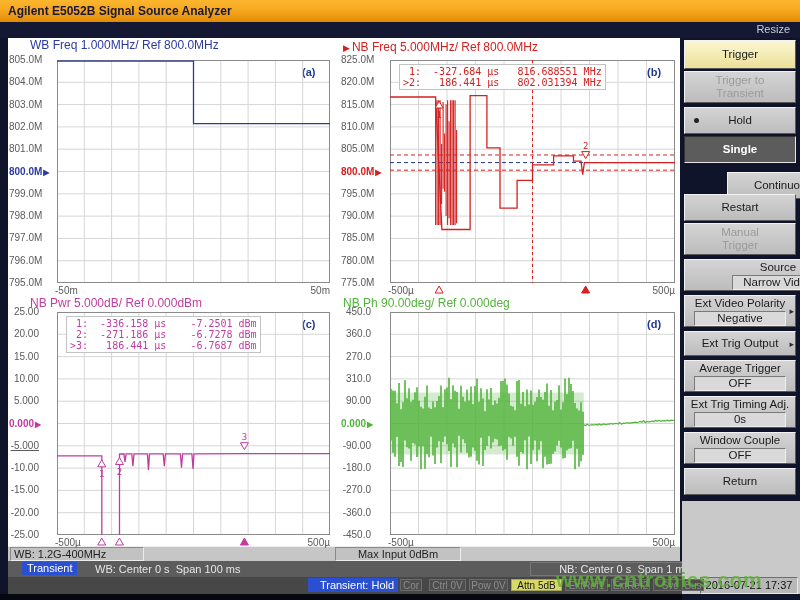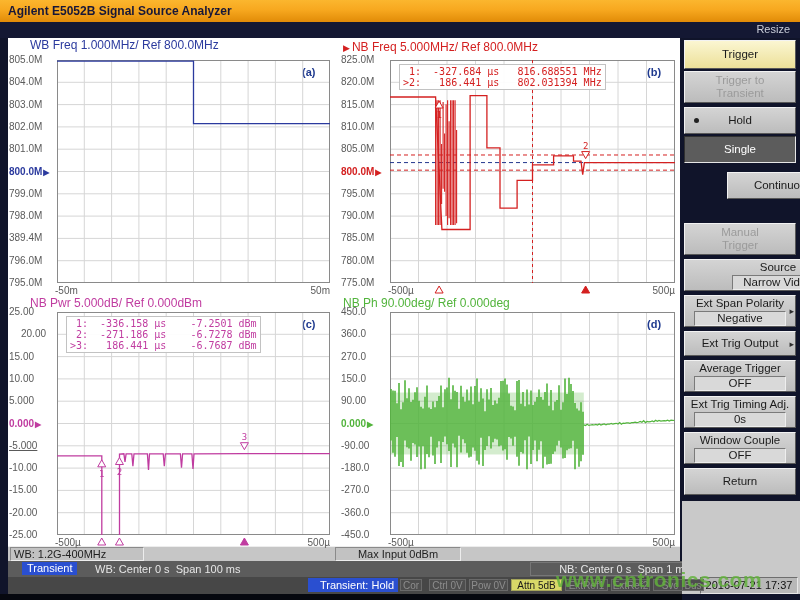--- a/index.html
+++ b/index.html
@@ -8,35 +8,35 @@
   
   #titlebar{position:absolute;left:0;top:0;width:800px;height:22px;
     background:linear-gradient(180deg,#fbb62e 0%,#f7a81f 45%,#e18b07 100%);
     color:#171738;font-size:12px;font-weight:bold;line-height:22px;padding-left:8px;box-sizing:border-box;}
   #resizebar{position:absolute;left:0;top:22px;width:800px;height:16px;background:#141833;}
   #resize-label{position:absolute;right:10px;top:1px;color:#c9cdd9;font-size:11px;}
   
   #panel{position:absolute;left:8px;top:38px;width:672px;height:508px;background:#ffffff;}
   .chart-title{position:absolute;font-size:12px;white-space:pre;}
   .tr-arrow{font-size:9px;margin-right:2px;}
-  .ytick{position:absolute;width:30px;font-size:10px;color:#5a5a5a;white-space:nowrap;}
+  .ytick{position:absolute;width:30px;font-size:10px;color:#5a5a5a;text-align:right;white-space:nowrap;}
   .ytick.ref{font-weight:bold;}
   .ytick .refarr{font-size:8px;margin-left:1px;}
   .xtick{position:absolute;font-size:10px;color:#5a5a5a;white-space:nowrap;}
   .plot-letter{position:absolute;font-size:11px;font-weight:bold;color:#1f3a8f;background:#fff;padding:0 2px;}
   .readout{position:absolute;font-family:"DejaVu Sans Mono",monospace;font-size:10px;line-height:11px;
     white-space:pre;background:rgba(255,255,255,0.92);border:1px solid #c2c2c2;padding:1px 3px;z-index:5;}
   svg.plot{position:absolute;overflow:hidden;}
   
   #sidebar{position:absolute;left:682px;top:38px;width:118px;height:562px;background:#10142a;}
   .sbtn{position:absolute;left:2px;width:110px;background:linear-gradient(180deg,#d4d4d4,#bcbcbc);
     border:1px solid;border-color:#f2f2f2 #585858 #585858 #f2f2f2;color:#1b1b1b;font-size:11.5px;
     text-align:center;display:flex;flex-direction:column;justify-content:center;line-height:13px;cursor:default;}
   .sbtn.header{background:linear-gradient(180deg,#fbf6d2,#ece099);}
-  .sbtn.pressed{background:#5c5c5c;color:#ffffff;border-color:#303030 #e6e6e6 #e6e6e6 #303030;}
+  .sbtn.pressed{background:#5c5c5c;color:#ffffff;border-color:#303030 #e6e6e6 #e6e6e6 #303030;font-weight:bold;}
   .sbtn.disabled{color:#9b9b9b;}
   .sval{margin:1px auto 0;width:90px;background:#d9d9d9;border:1px solid;
     border-color:#7a7a7a #eeeeee #eeeeee #7a7a7a;font-size:11.5px;line-height:13px;}
   .sarrow{position:absolute;right:1px;top:50%;transform:translateY(-50%);color:#2e2e2e;font-size:9px;}
   .sdot{position:absolute;left:9px;top:50%;width:5px;height:5px;margin-top:-3px;background:#222;border-radius:50%;}
   
   #row1{position:absolute;left:8px;top:546px;width:672px;height:15px;background:#c6c6c6;border-top:1px solid #ededed;box-sizing:border-box;}
   .infobox{position:absolute;top:547px;height:12px;font-size:11px;line-height:12px;color:#1e1e1e;
     background:#c2c2c2;border:1px solid;border-color:#8a8a8a #ededed #ededed #8a8a8a;padding:0 3px;white-space:nowrap;}
   #row2{position:absolute;left:8px;top:561px;width:686px;height:16px;background:#5c5c5c;}
@@ -91,31 +91,34 @@
       <div class="sbtn" style="top: 69px; height: 25px;">
         <div>Hold</div>
         <span class="sdot"></span>
       </div>
       <div class="sbtn pressed" style="top: 98px; height: 25px;">
         <div>Single</div>
       </div>
       <div class="sbtn" style="top: 134px; height: 25px; margin-left: 43px;">
         <div>Continuous</div>
       </div>
+      <div class="sbtn" style="top: 156px; height: 25px;">
+        <div>Restart</div>
+      </div>
       <div class="sbtn disabled" style="top: 185px; height: 30px;">
         <div>Manual</div>
         <div>Trigger</div>
       </div>
       <div class="sbtn" style="top: 221px; height: 30px; padding-left: 38px;">
         <div>Source</div>
         <div class="sval">Narrow Video</div>
         <span class="sarrow">▸</span>
       </div>
       <div class="sbtn" style="top: 257px; height: 30px;">
-        <div>Ext Span Polarity</div>
+        <div>Ext Video Polarity</div>
         <div class="sval">Negative</div>
         <span class="sarrow">▸</span>
       </div>
       <div class="sbtn" style="top: 293px; height: 23px;">
         <div>Ext Trig Output</div>
         <span class="sarrow">▸</span>
       </div>
       <div class="sbtn" style="top: 322px; height: 30px;">
         <div>Average Trigger</div>
         <div class="sval">OFF</div>
@@ -135,21 +138,21 @@
 
 <div class="chart-title" style="left: 30px; top: 38px; color: rgb(43, 58, 158);"><span>WB Freq 1.000MHz/ Ref 800.0MHz</span></div>
     <div class="ytick" style="left: 9px; top: 54px;">805.0M</div>
     <div class="ytick" style="left: 9px; top: 76.3px;">804.0M</div>
     <div class="ytick" style="left: 9px; top: 98.6px;">803.0M</div>
     <div class="ytick" style="left: 9px; top: 120.9px;">802.0M</div>
     <div class="ytick" style="left: 9px; top: 143.2px;">801.0M</div>
     <div class="ytick ref" style="left: 9px; top: 165.5px; color: rgb(43, 58, 158);">800.0M<span class="refarr">▶</span></div>
     <div class="ytick" style="left: 9px; top: 187.8px;">799.0M</div>
     <div class="ytick" style="left: 9px; top: 210.1px;">798.0M</div>
-    <div class="ytick" style="left: 9px; top: 232.4px;">389.4M</div>
+    <div class="ytick" style="left: 9px; top: 232.4px;">797.0M</div>
     <div class="ytick" style="left: 9px; top: 254.7px;">796.0M</div>
     <div class="ytick" style="left: 9px; top: 277px;">795.0M</div>
     <div class="xtick" style="left: 55px; top: 285px;">-50m</div>
     <div class="xtick" style="left: 288px; top: 285px; width: 42px; text-align: right;">50m</div>
     <div class="plot-letter" style="left: 300px; top: 66px;">(a)</div>
     <svg class="plot" width="273" height="234" viewBox="0 0 273 234" style="left:57px;top:60px">
       <defs>
         <clipPath id="clip-a">
           <rect x="0" y="0" width="273" height="223"></rect>
         </clipPath>
@@ -243,21 +246,21 @@
       </g>
       <polygon points="45.11005999999999,48.017999999999795 53.11005999999999,48.017999999999795 49.11005999999999,41.017999999999795" fill="#fff" stroke="#d42020" stroke-width="1"></polygon>
       <text x="49.11005999999999" y="58.017999999999795" text-anchor="middle" font-size="9" fill="#d42020" font-family="DejaVu Sans Mono, monospace">1</text>
       <polygon points="49.11005999999999,226 45.11005999999999,233 53.11005999999999,233" fill="#fff" stroke="#d42020" stroke-width="1"></polygon>
       <polygon points="191.63568500000002,91.58 199.63568500000002,91.58 195.63568500000002,98.58" fill="#fff" stroke="#d42020" stroke-width="1"></polygon>
       <text x="195.63568500000002" y="88.58" text-anchor="middle" font-size="9" fill="#d42020" font-family="DejaVu Sans Mono, monospace">2</text>
       <polygon points="195.63568500000002,226 191.63568500000002,233 199.63568500000002,233" fill="#d42020" stroke="#d42020" stroke-width="1"></polygon>
     </svg>
     <div class="chart-title" style="left: 30px; top: 296px; color: rgb(192, 60, 160);"><span>NB Pwr 5.000dB/ Ref 0.000dBm</span></div>
     <div class="ytick" style="left: 9px; top: 306px;">25.00</div>
-    <div class="ytick" style="left: 9px; top: 328.3px; margin-left: 12px;">20.00</div>
+    <div class="ytick" style="left: 9px; top: 328.3px;">20.00</div>
     <div class="ytick" style="left: 9px; top: 350.6px;">15.00</div>
     <div class="ytick" style="left: 9px; top: 372.9px;">10.00</div>
     <div class="ytick" style="left: 9px; top: 395.2px;">5.000</div>
     <div class="ytick ref" style="left: 9px; top: 417.5px; color: rgb(192, 60, 160);">0.000<span class="refarr">▶</span></div>
     <div class="ytick" style="left: 9px; top: 439.8px; text-decoration: underline;">-5.000</div>
     <div class="ytick" style="left: 9px; top: 462.1px;">-10.00</div>
     <div class="ytick" style="left: 9px; top: 484.4px;">-15.00</div>
     <div class="ytick" style="left: 9px; top: 506.7px;">-20.00</div>
     <div class="ytick" style="left: 9px; top: 529px;">-25.00</div>
     <div class="xtick" style="left: 55px; top: 537px;">-500µ</div>
@@ -301,21 +304,21 @@
       <text x="62.466222" y="162.5158" text-anchor="middle" font-size="9" fill="#c03ca0" font-family="DejaVu Sans Mono, monospace">2</text>
       <polygon points="62.466222,226 58.466222,233 66.466222,233" fill="#fff" stroke="#c03ca0" stroke-width="1"></polygon>
       <polygon points="183.39839300000003,130.6942 191.39839300000003,130.6942 187.39839300000003,137.6942" fill="#fff" stroke="#c03ca0" stroke-width="1"></polygon>
       <text x="187.39839300000003" y="127.6942" text-anchor="middle" font-size="9" fill="#c03ca0" font-family="DejaVu Sans Mono, monospace">3</text>
       <polygon points="187.39839300000003,226 183.39839300000003,233 191.39839300000003,233" fill="#c03ca0" stroke="#c03ca0" stroke-width="1"></polygon>
     </svg>
     <div class="chart-title" style="left: 343px; top: 296px; color: rgb(82, 180, 60);"><span>NB Ph 90.00deg/ Ref 0.000deg</span></div>
     <div class="ytick" style="left: 341px; top: 306px;">450.0</div>
     <div class="ytick" style="left: 341px; top: 328.3px;">360.0</div>
     <div class="ytick" style="left: 341px; top: 350.6px;">270.0</div>
-    <div class="ytick" style="left: 341px; top: 372.9px;">150.0</div>
+    <div class="ytick" style="left: 341px; top: 372.9px;">310.0</div>
     <div class="ytick" style="left: 341px; top: 395.2px;">90.00</div>
     <div class="ytick ref" style="left: 341px; top: 417.5px; color: rgb(82, 180, 60);">0.000<span class="refarr">▶</span></div>
     <div class="ytick" style="left: 341px; top: 439.8px;">-90.00</div>
     <div class="ytick" style="left: 341px; top: 462.1px;">-180.0</div>
     <div class="ytick" style="left: 341px; top: 484.4px;">-270.0</div>
     <div class="ytick" style="left: 341px; top: 506.7px;">-360.0</div>
     <div class="ytick" style="left: 341px; top: 529px;">-450.0</div>
     <div class="xtick" style="left: 388px; top: 537px;">-500µ</div>
     <div class="xtick" style="left: 633px; top: 537px; width: 42px; text-align: right;">500µ</div>
     <div class="plot-letter" style="left: 645px; top: 318px;">(d)</div>

